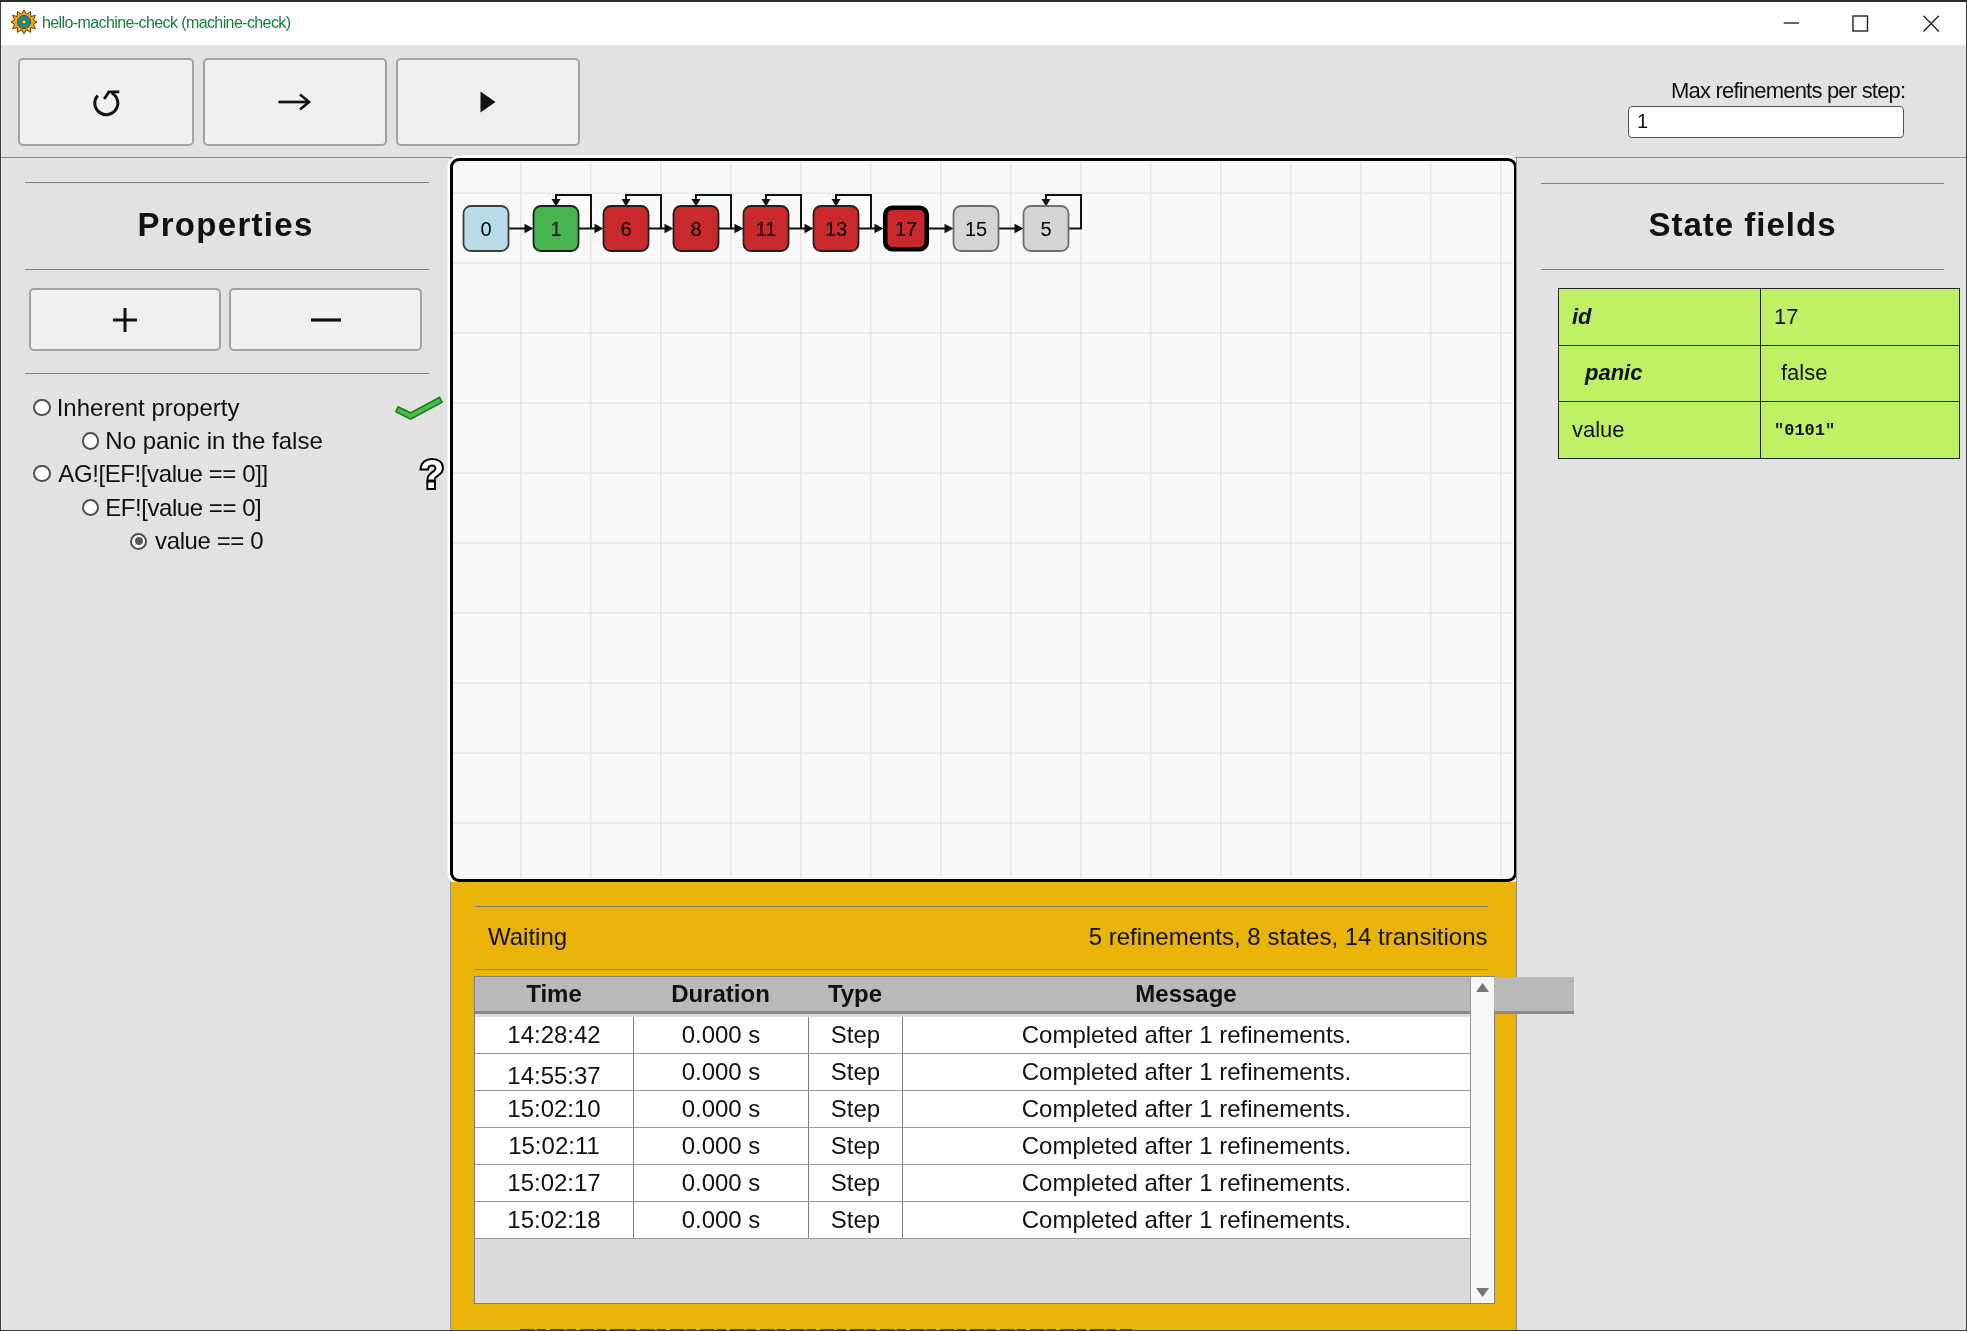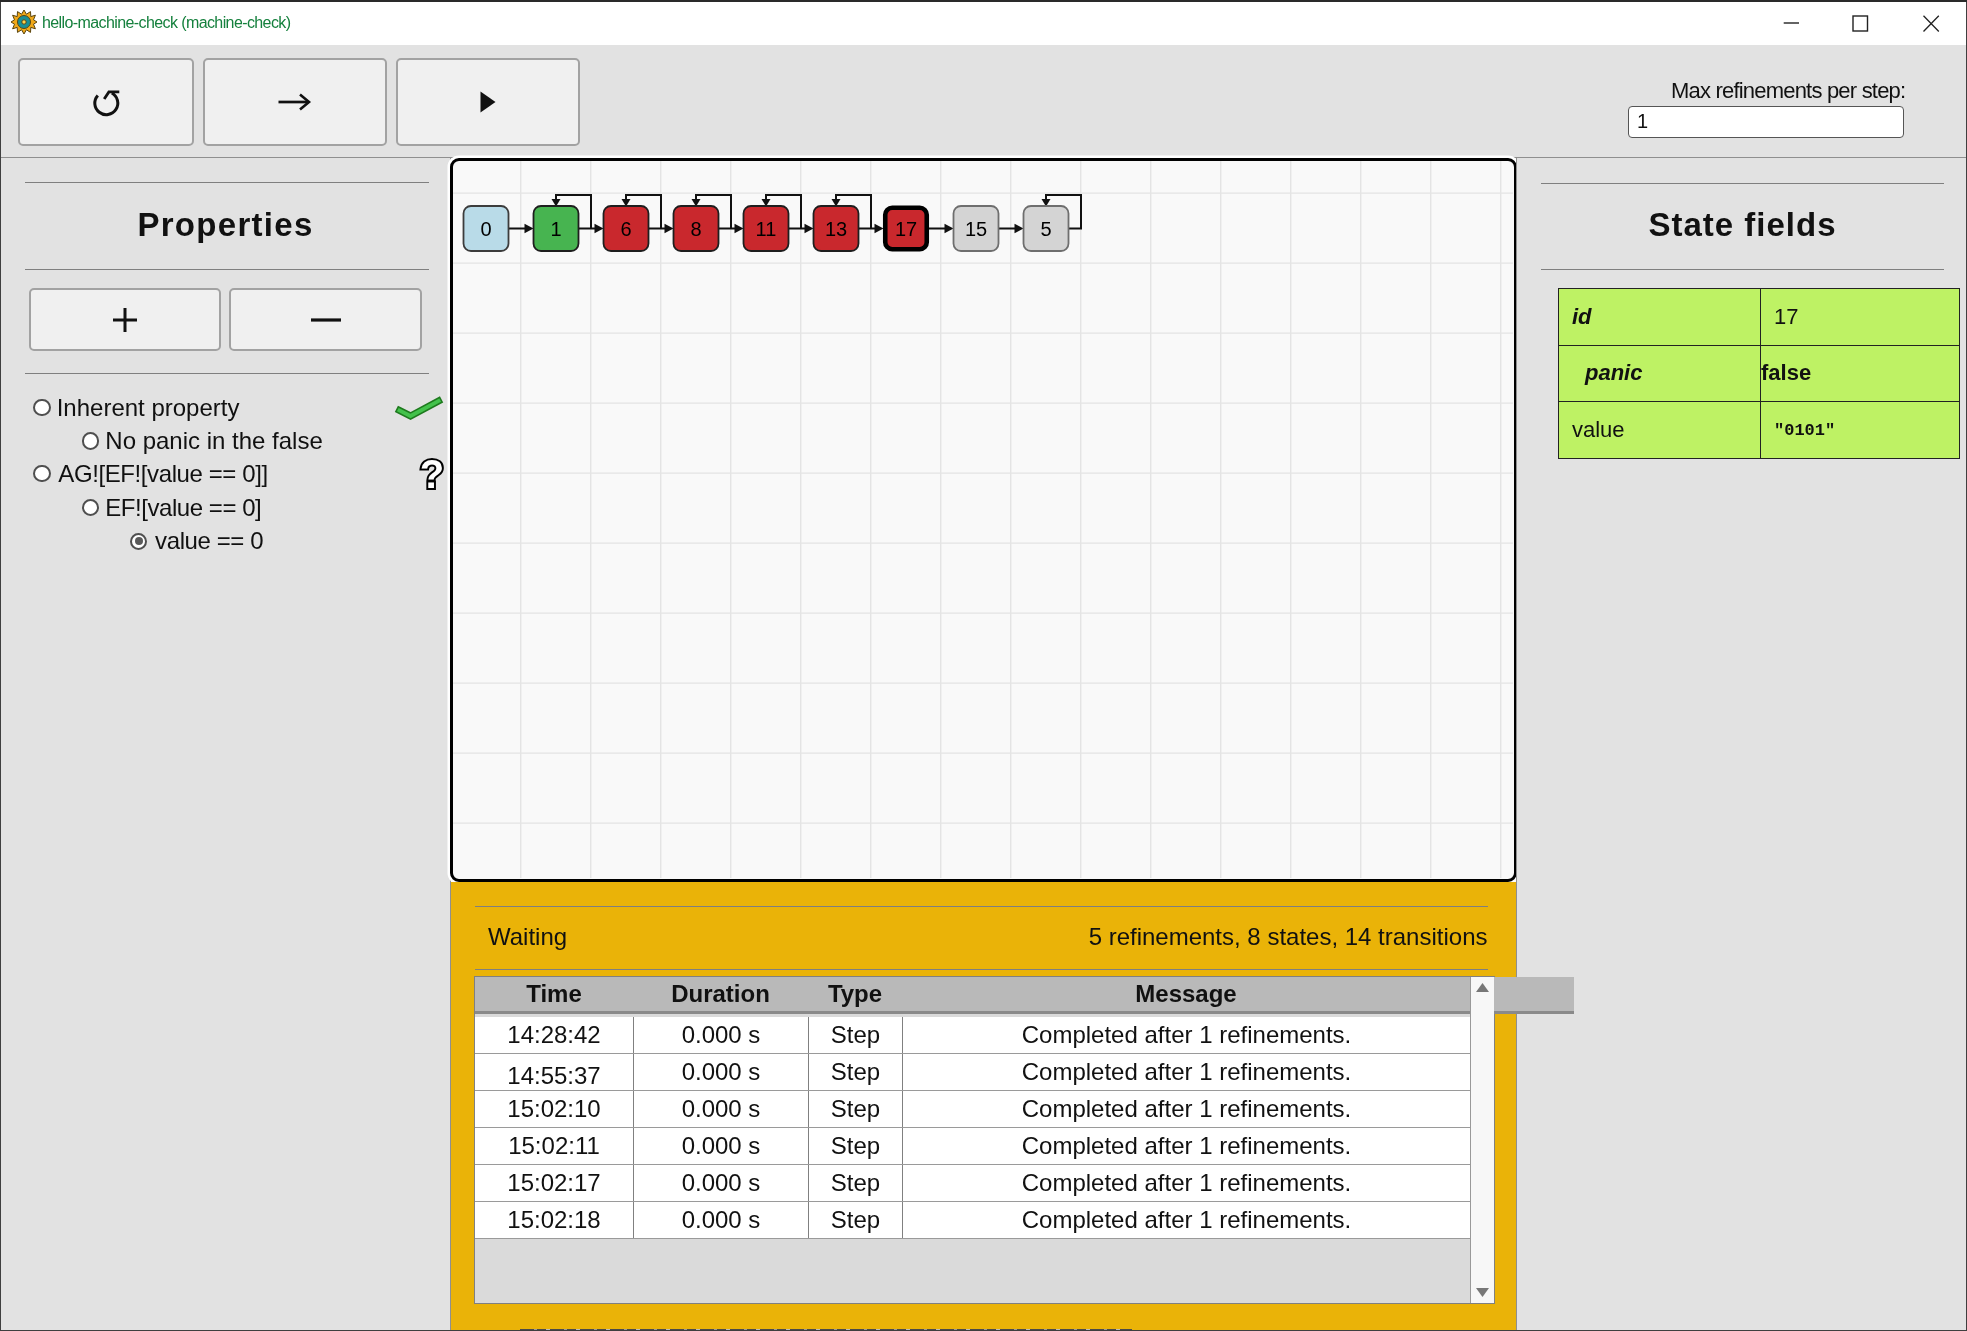--- a/index.html
+++ b/index.html
@@ -124,21 +124,21 @@
 <div style="position:absolute;left:0;top:48px;width:451px;text-align:center;font-size:33px;font-weight:bold;letter-spacing:1px">State fields</div>
 <div style="position:absolute;left:24px;top:111px;width:403px;height:1px;background:#7f7f7f"></div>
 <table style="position:absolute;left:41px;top:130px;width:402px;height:171px;border-collapse:collapse;font-size:22px;background:#bef264">
 <tbody>
         <tr>
           <td style="border:1.6px solid #222;width:202px;padding-left:13px;font-weight:bold;font-style:italic">id</td>
 <td style="border:1.6px solid #222;padding-left:13px">17</td>
         </tr>
 <tr>
           <td style="border:1.6px solid #222;padding-left:26px;font-weight:bold;font-style:italic">panic</td>
-<td style="border:1.6px solid #222;padding-left:0;font-weight:bold">false</td>
+<td style="border:1.6px solid #222;padding-left:20px;font-weight:normal">false</td>
         </tr>
 <tr>
           <td style="border:1.6px solid #222;padding-left:13px">value</td>
 <td style="border:1.6px solid #222;padding-left:13px;font-family:'Liberation Mono',monospace;font-size:17px;font-weight:bold">"0101"</td>
         </tr>
 </tbody>
     </table>
 </div>
 <div style="position:absolute;left:451px;top:882px;width:1065px;height:449px;background:#eab308">
 <div style="position:absolute;left:23.5px;top:24px;width:1013px;height:1px;background:#7f7f7f"></div>

